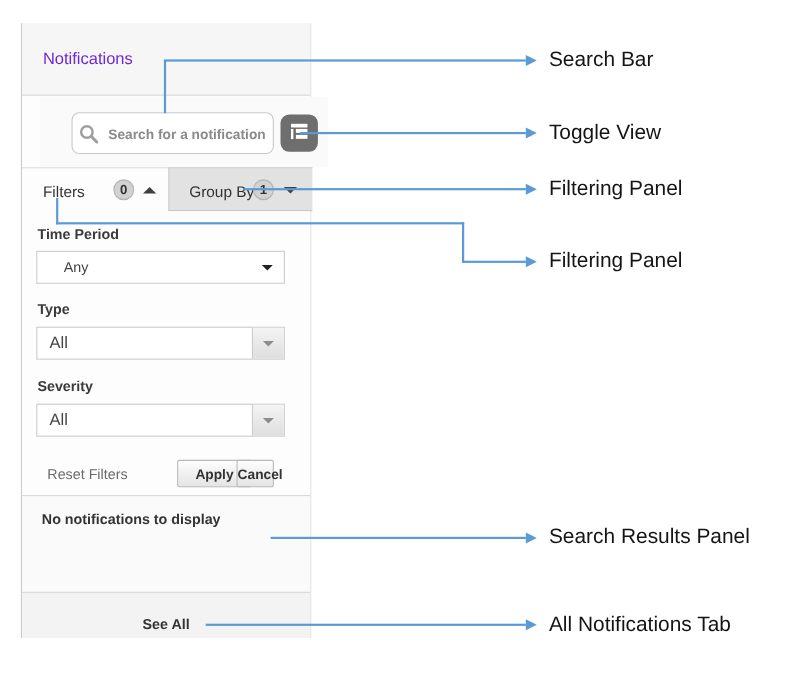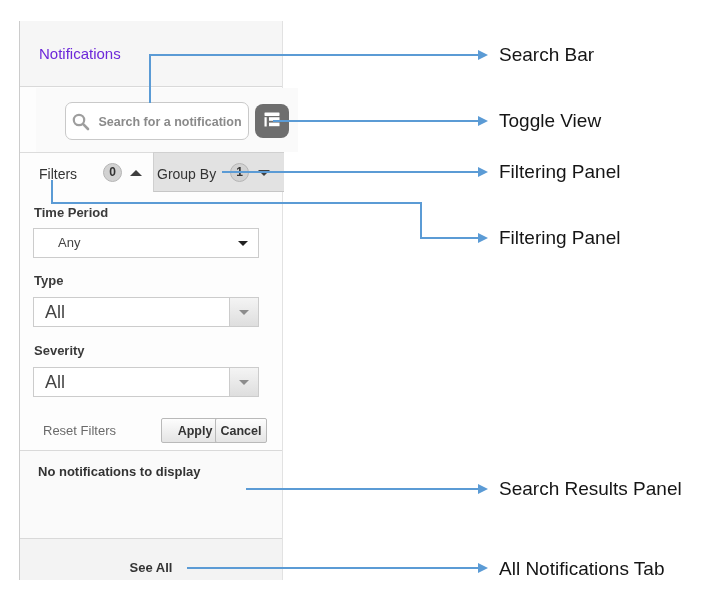--- a/index.html
+++ b/index.html
@@ -56,38 +56,38 @@
   .select{
     position:absolute;left:13px;width:226px;height:30px;background:#ffffff;border:1px solid #cccccc;
     box-sizing:border-box;font-size:13px;color:#444;line-height:28px;padding-left:24px;cursor:pointer;
   }
   .select .sel-caret{
     position:absolute;right:10px;top:12px;width:0;height:0;
     border-left:5px solid transparent;border-right:5px solid transparent;border-top:5px solid #222;
   }
   .combo{
     position:absolute;left:13px;width:226px;height:30px;background:#ffffff;border:1px solid #cccccc;
-    box-sizing:border-box;font-size:18px;color:#444;line-height:28px;padding-left:11px;
+    box-sizing:border-box;font-size:15px;color:#444;line-height:28px;padding-left:11px;
   }
   .combo-btn{
     position:absolute;right:0;top:0;width:29px;height:28px;background:linear-gradient(#f4f4f4,#dedede);
     border:none;border-left:1px solid #cccccc;cursor:pointer;
   }
   .combo-btn .sel-caret{
     position:absolute;left:9px;top:12px;width:0;height:0;
     border-left:5px solid transparent;border-right:5px solid transparent;border-top:5px solid #8c8c8c;
   }
   .reset-link{position:absolute;left:23px;top:402px;font-size:13px;color:#6a6a6a;cursor:pointer;}
   .btn{
     position:absolute;top:397px;height:25px;background:linear-gradient(#fdfdfd,#e4e4e4);
     border:1px solid #b9b9b9;border-radius:2px;box-sizing:border-box;
     font-family:"Liberation Sans", sans-serif;font-size:12.5px;font-weight:bold;color:#333;cursor:pointer;padding:0;
   }
   .btn-apply{left:141px;width:68px;}
-  .btn-cancel{left:195px;width:52px;}
+  .btn-cancel{left:195px;width:34px;}
   
   .results-section{
     position:absolute;left:0;top:429px;width:100%;height:88px;background:#fafafa;
     border-top:1px solid #d9d9d9;box-sizing:border-box;
   }
   .empty-msg{position:absolute;left:18px;top:13px;font-size:13px;font-weight:bold;color:#333;}
   .panel-footer{
     position:absolute;left:0;top:517px;width:100%;height:42px;background:#f3f3f3;
     border-top:1px solid #d9d9d9;box-sizing:border-box;
   }
@@ -133,21 +133,21 @@
       </button>
     </div>
 
     <div class="tab-row">
       <div class="tab-filters">
         <span class="tab-label" style="left:19px;">Filters</span>
         <span class="badge" style="left:83px;">0</span>
         <span class="caret-up" style="left:110px;top:17px;"></span>
       </div>
       <div class="tab-groupby">
-        <span class="tab-label" style="left:3px;">Group By</span>
+        <span class="tab-label" style="left:18px;">Group By</span>
         <span class="badge" style="left:76px;">1</span>
         <span class="caret-down" style="left:104px;top:17px;"></span>
       </div>
     </div>
 
     <div class="filter-body">
       <div class="field-label" style="top:13px;">Time Period</div>
       <div class="select" style="top:36px;">
         <span>Any</span>
         <span class="sel-caret"></span>

